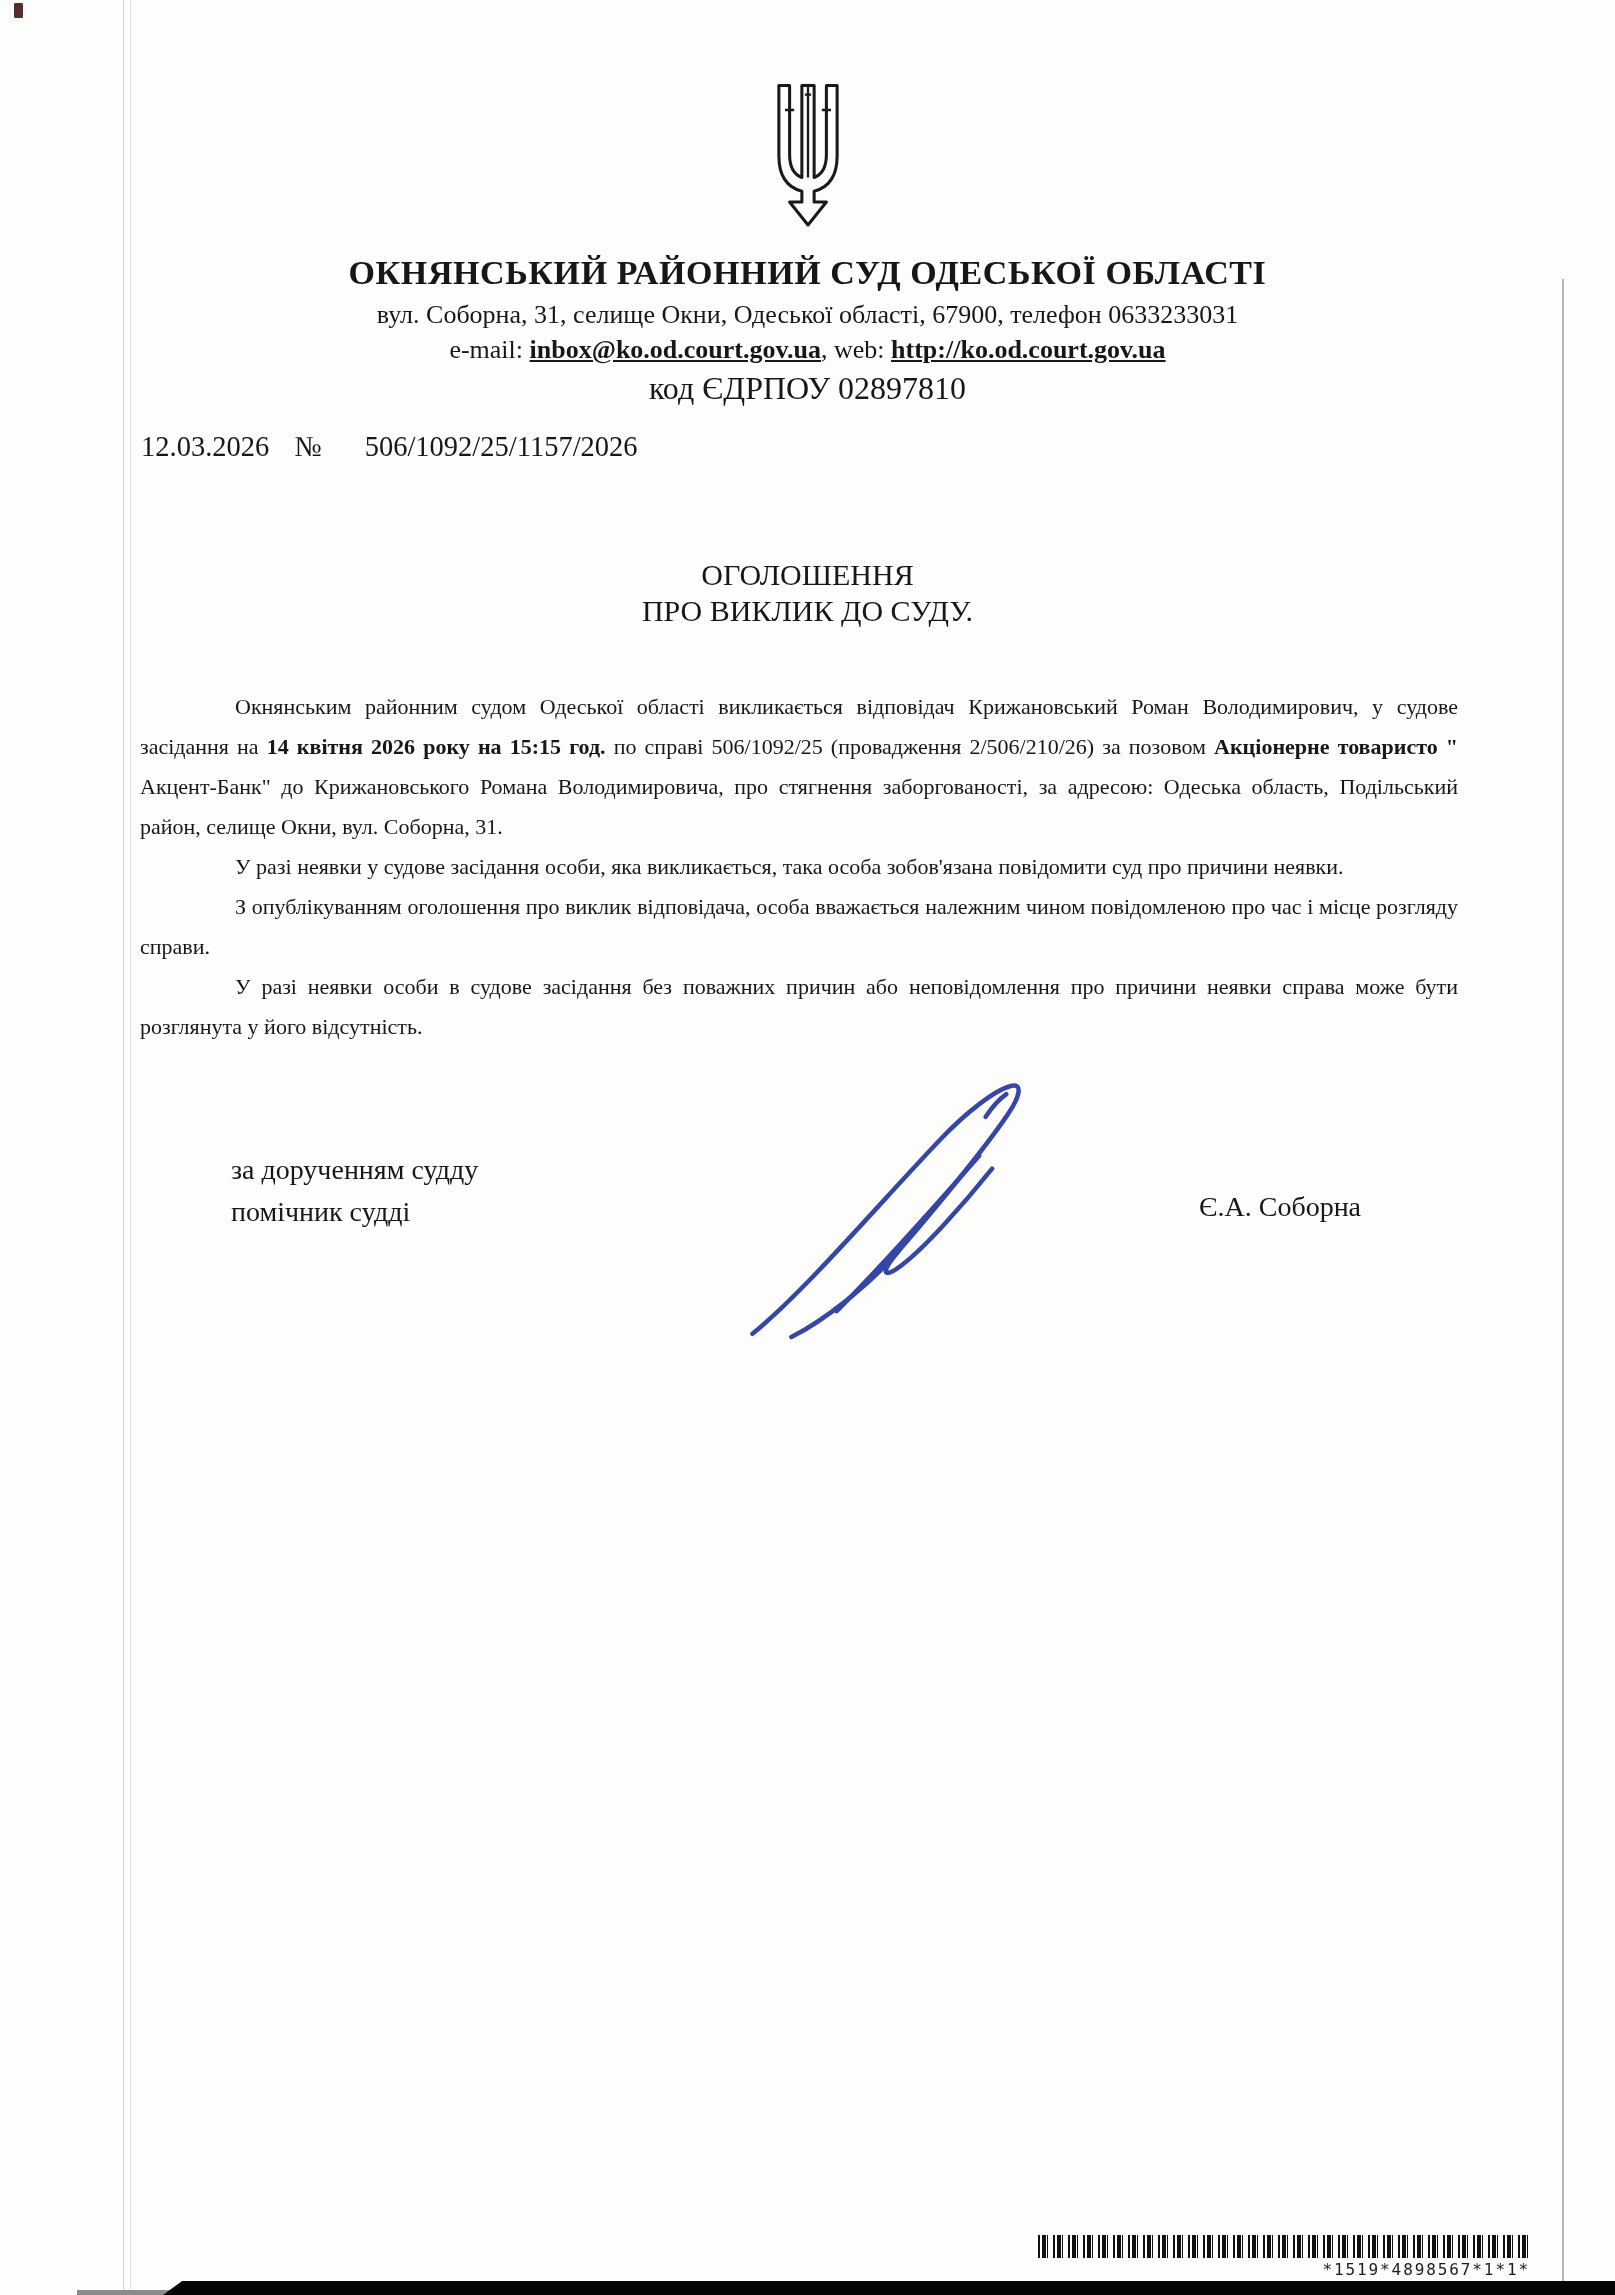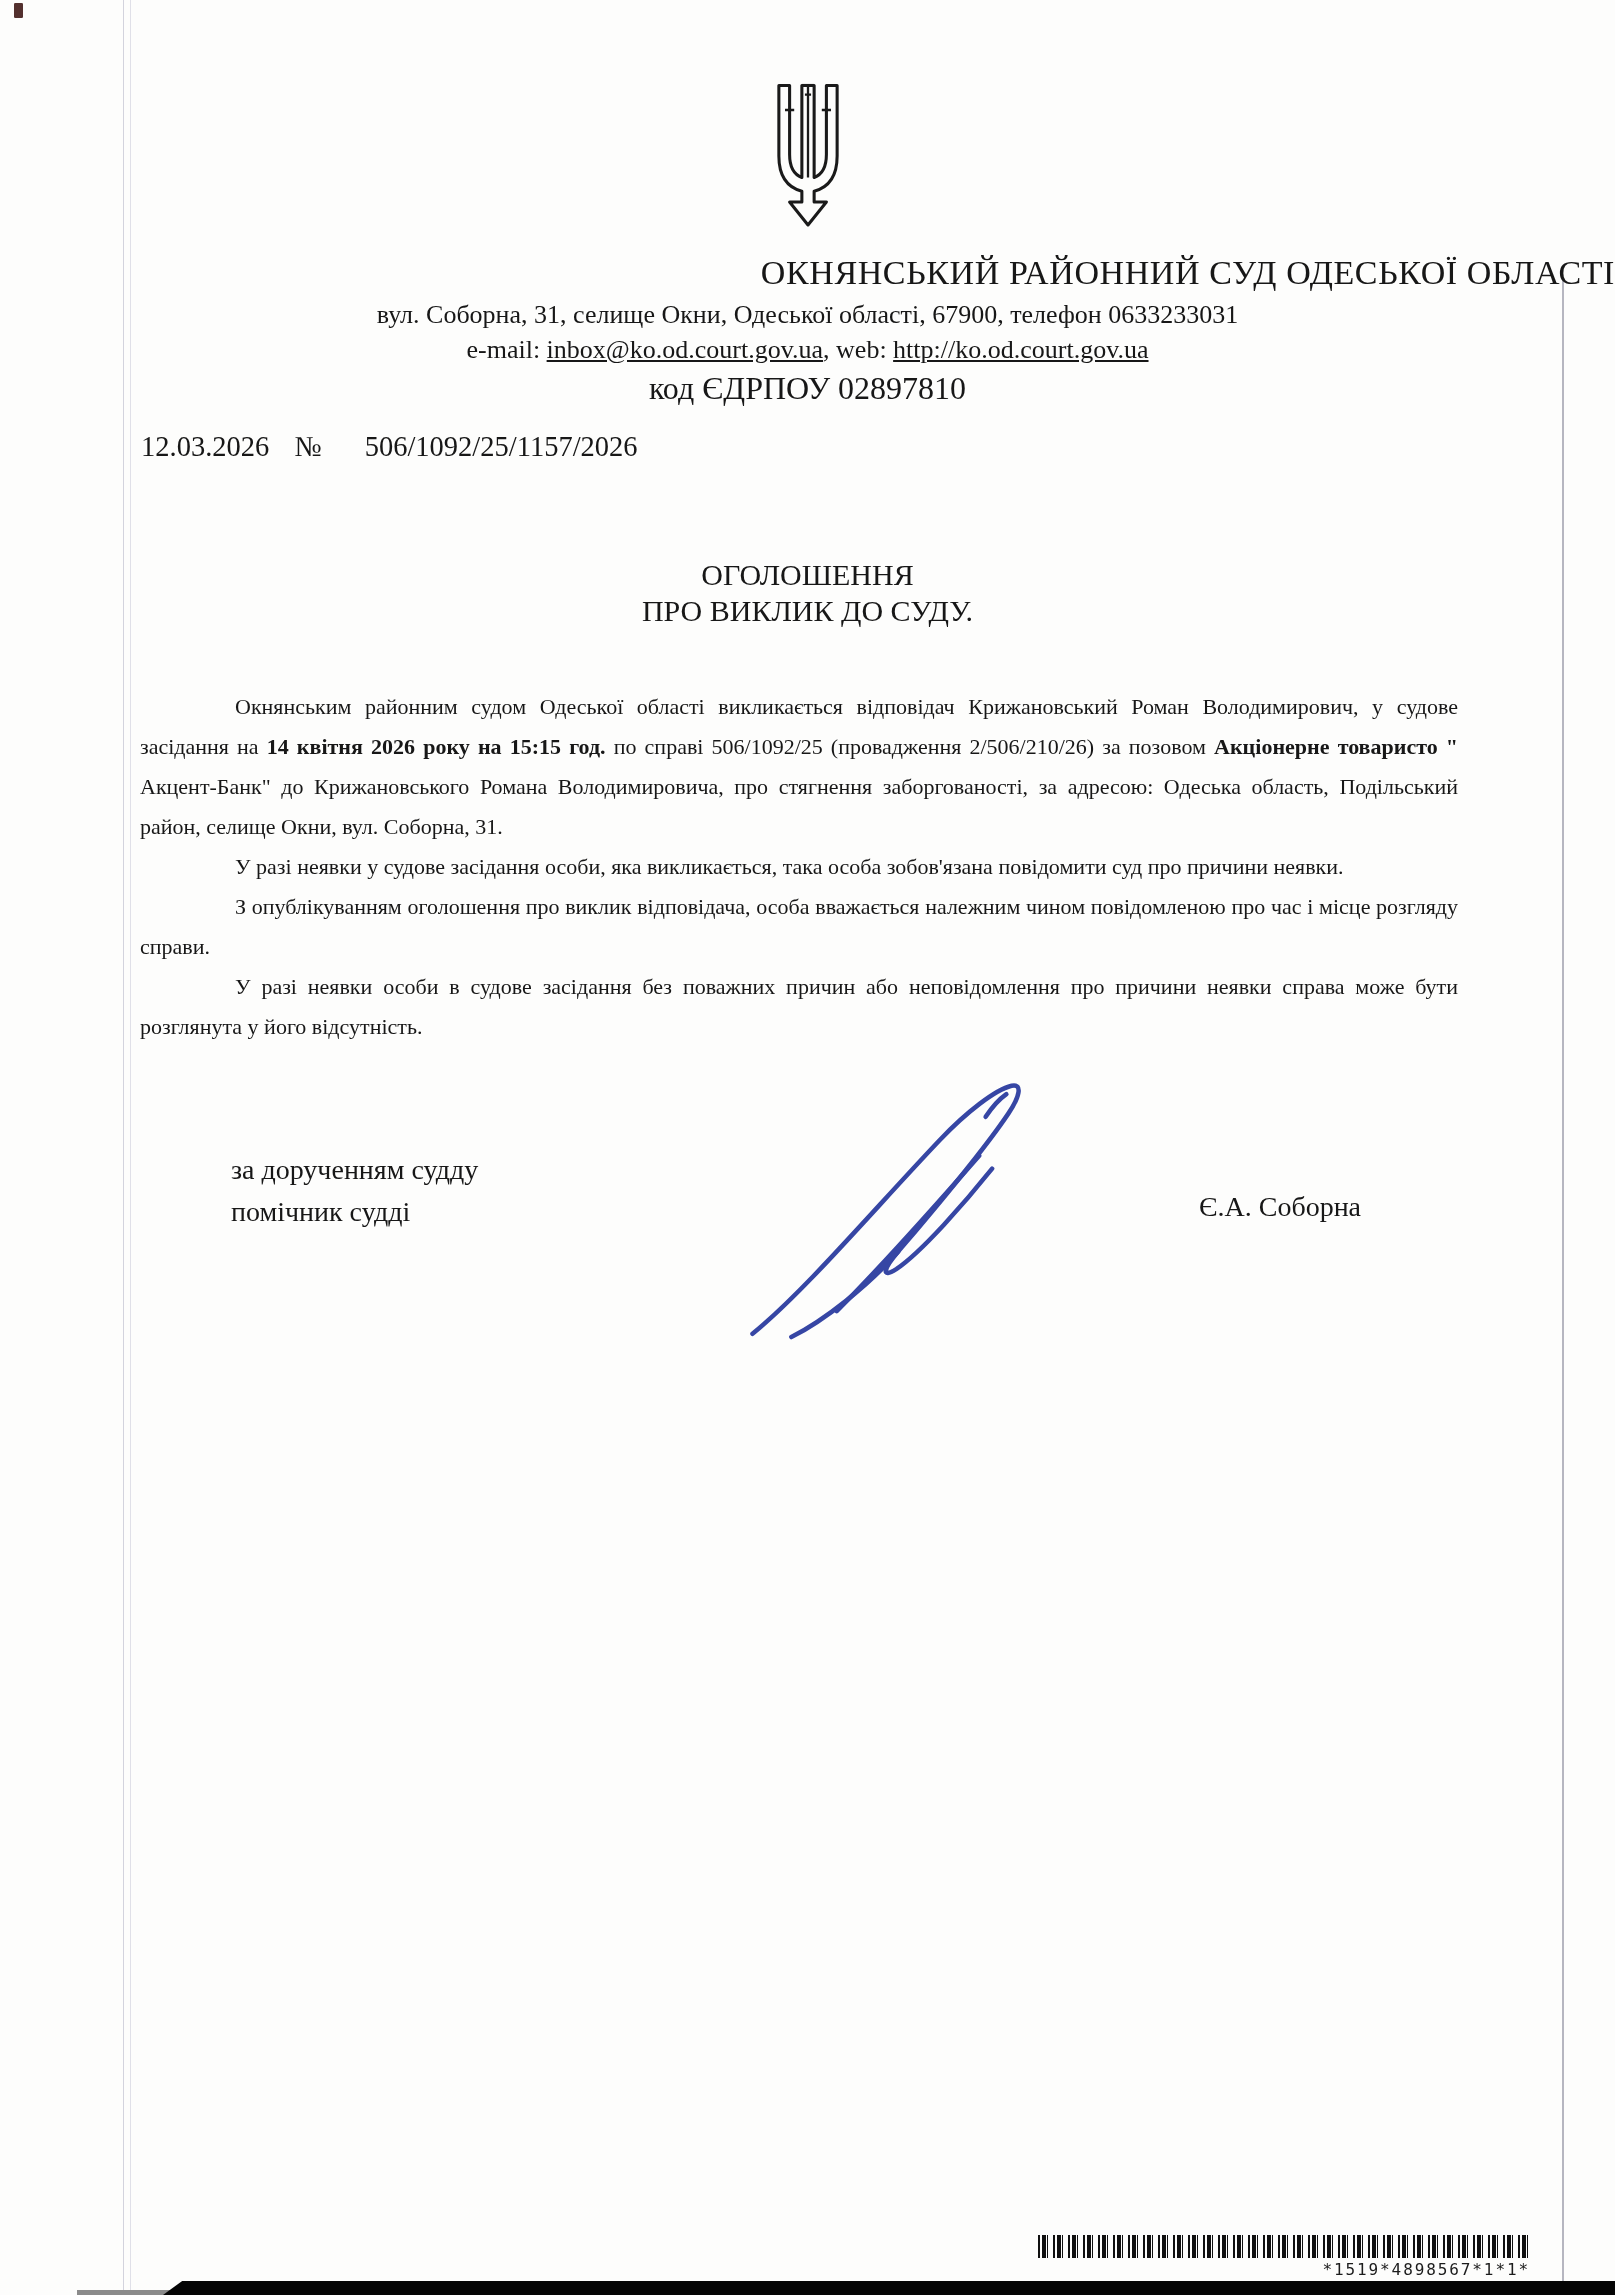--- a/index.html
+++ b/index.html
@@ -17,24 +17,24 @@
   .vline.l2{left:130px;background:#e0e0e8;}
   .vline.r1{left:1562px;top:279px;height:2017px;width:1.9px;background:#b6b6c0;}
   .corner-mark{position:absolute;left:14.3px;top:2.6px;width:8.4px;height:15.6px;background:#53302e;border-radius:1.3px;}
   .bottom-black{position:absolute;left:163px;right:0;bottom:0;height:14.3px;background:#050505;
     clip-path:polygon(0 100%,19.5px 0,100% 0,100% 100%);}
   .bottom-thin{position:absolute;left:77px;width:97px;bottom:0;height:5.2px;background:#8b8b8b;}
   
   .doc-header{position:absolute;top:77px;left:0;width:100%;text-align:center;}
   .emblem{display:inline-block;width:92px;height:158px;}
   .emblem svg{width:100%;height:100%;}
-  .court-name{margin:17px 0 0 0;font-size:34px;font-weight:normal;letter-spacing:0.6px;text-align:right;}
+  .court-name{margin:17px 0 0 0;font-size:34px;font-weight:bold;letter-spacing:0.6px;}
   .addr{margin-top:7.8px;font-size:26px;}
   .contact{margin-top:5.2px;font-size:26px;}
-  .contact .u{text-decoration:underline;color:inherit;}
+  .contact .u{text-decoration:underline;color:inherit;font-weight:bold;}
   .edrpou{margin-top:5.2px;font-size:32px;}
   
   .meta{position:absolute;left:141px;top:431px;font-size:28.5px;}
   .meta .sp1{margin-left:18px;}
   .meta .sp2{margin-left:36px;}
   
   .title{position:absolute;top:557px;left:0;width:100%;text-align:center;font-size:30px;line-height:36px;}
   
   .body-text{position:absolute;left:140px;top:656px;width:1318px;font-size:22px;line-height:40px;text-align:justify;margin-top:31px;}
   .body-text p{margin:0;text-indent:95px;}

